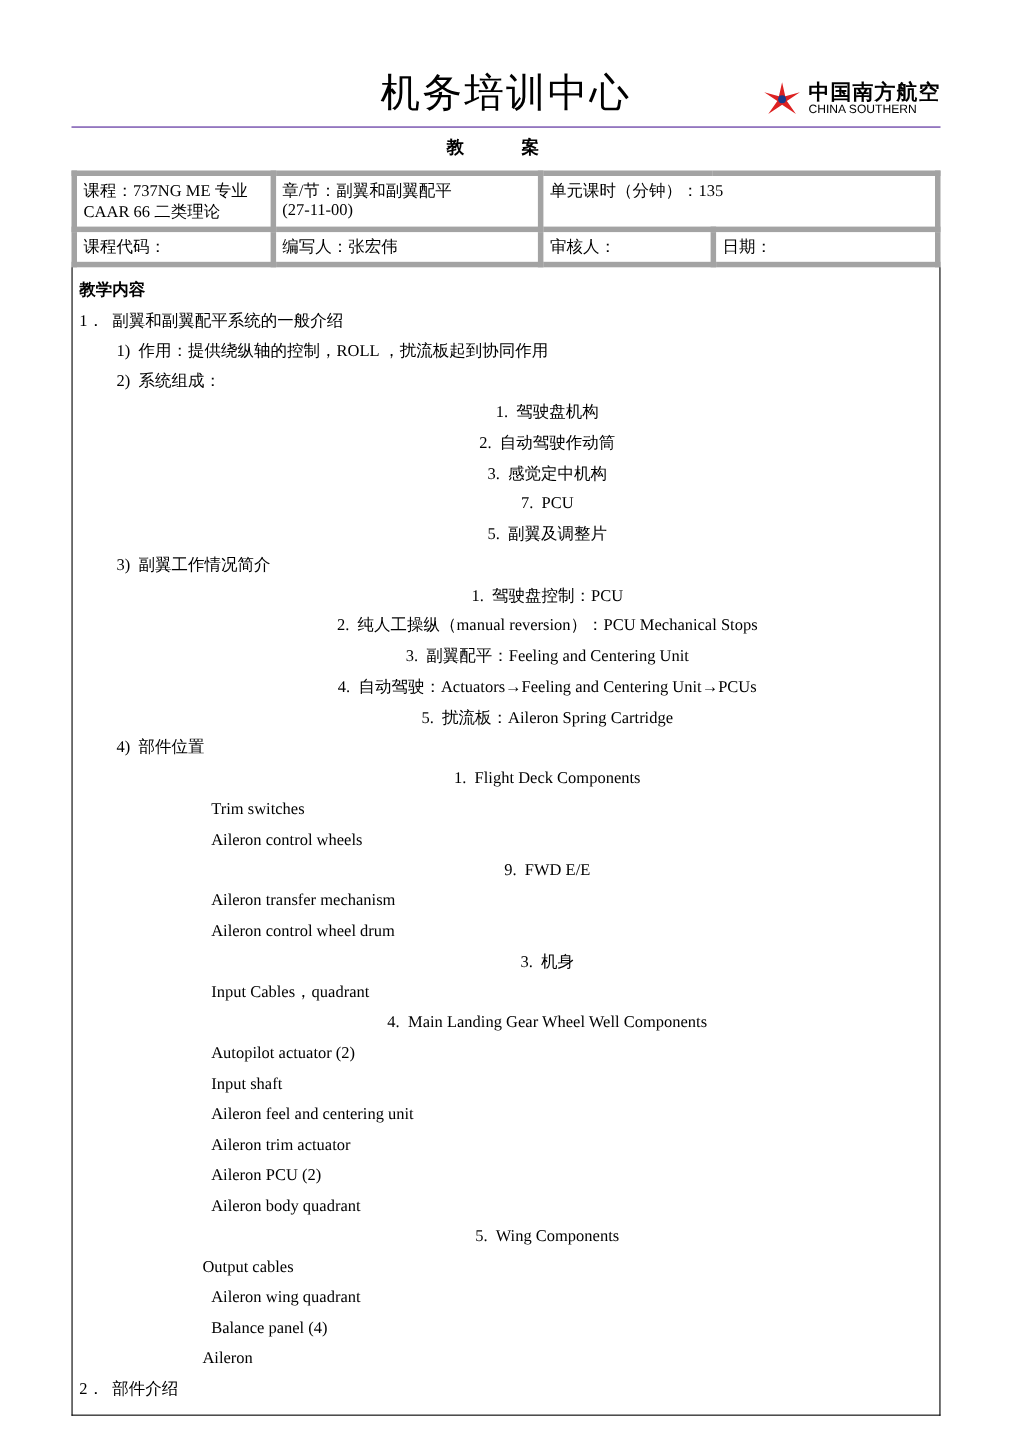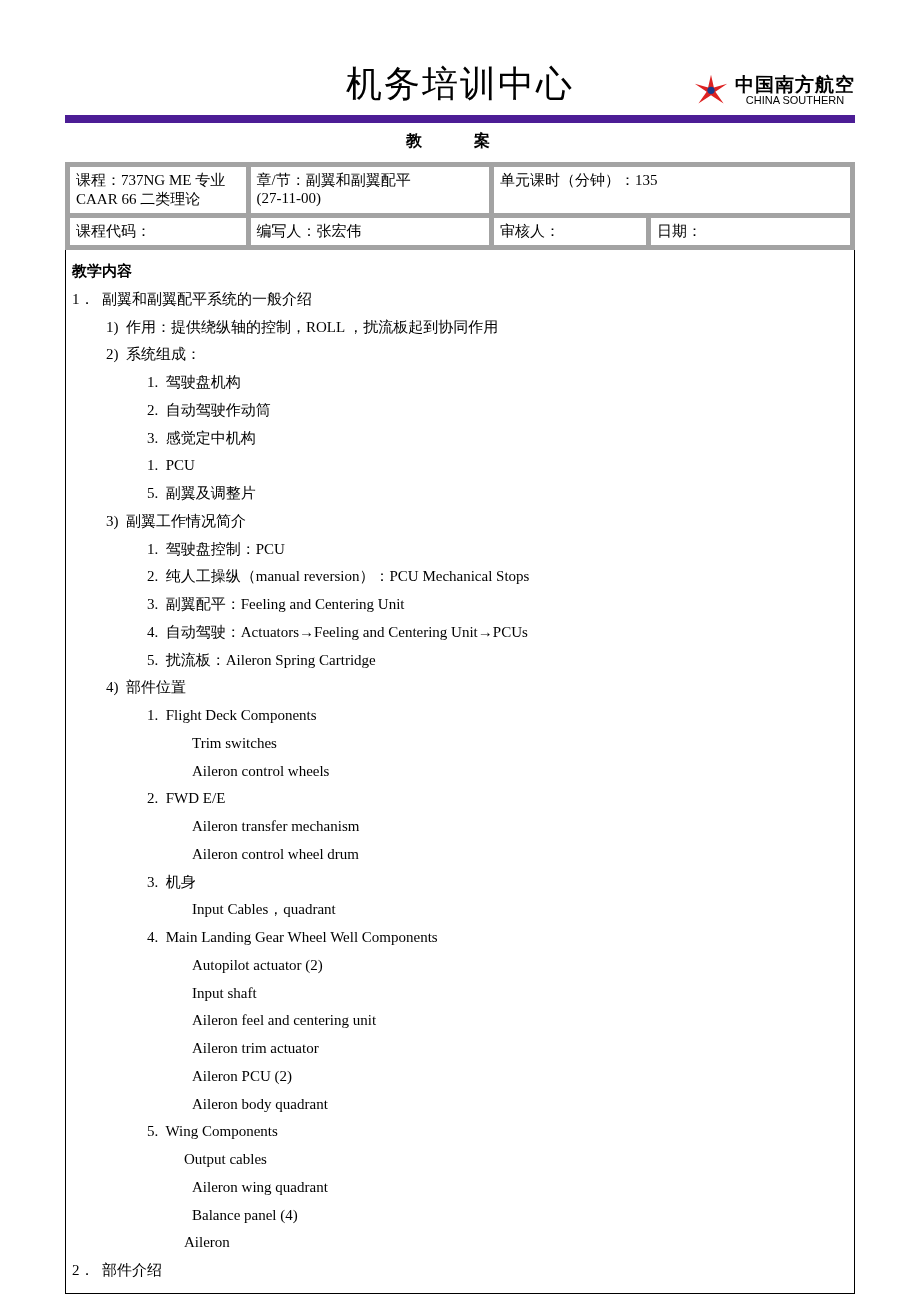--- a/index.html
+++ b/index.html
@@ -14,38 +14,37 @@
   .page {
     padding: 60px 65px 40px 65px;
     box-sizing: border-box;
     width: 920px;
   }
   .header {
     display: flex;
     align-items: center;
     justify-content: center;
     position: relative;
-    border-bottom: 8px solid #4c1d95;
+    border-bottom: 1px solid #4c1d95;
     padding-bottom: 6px;
     margin-bottom: 8px;
   }
   .header-title {
     font-size: 36px;
     font-weight: normal;
     letter-spacing: 2px;
     font-family: "SimSun", "宋体", serif;
   }
   .logo-block {
     position: absolute;
     right: 0;
     bottom: 6px;
     display: flex;
     align-items: center;
     gap: 6px;
-    text-align: center;
   }
   .logo-icon {
     width: 36px;
     height: 36px;
   }
   .logo-text {
     display: flex;
     flex-direction: column;
     line-height: 1.05;
   }
@@ -89,20 +88,21 @@
     font-weight: bold;
   }
   .lvl0 {
     padding-left: 0px;
   }
   .lvl1 {
     padding-left: 34px;
   }
   .lvl2 {
     padding-left: 75px;
+    text-align: center;
   }
   .lvl3 {
     padding-left: 120px;
   }
   .lvl3b {
     padding-left: 112px;
   }
   .line {
     white-space: pre;
   }
@@ -162,33 +162,33 @@
 
   <div class="content-box">
     <div class="bold">教学内容</div>
     <div id="content-lines">
         <div class="line lvl0">1．  副翼和副翼配平系统的一般介绍</div>
         <div class="line lvl1">1)  作用：提供绕纵轴的控制，ROLL ，扰流板起到协同作用</div>
         <div class="line lvl1">2)  系统组成：</div>
         <div class="line lvl2">1.  驾驶盘机构</div>
         <div class="line lvl2">2.  自动驾驶作动筒</div>
         <div class="line lvl2">3.  感觉定中机构</div>
-        <div class="line lvl2">1.  PCU</div>
+        <div class="line lvl2">7.  PCU</div>
         <div class="line lvl2">5.  副翼及调整片</div>
         <div class="line lvl1">3)  副翼工作情况简介</div>
         <div class="line lvl2">1.  驾驶盘控制：PCU</div>
         <div class="line lvl2">2.  纯人工操纵（manual reversion）：PCU Mechanical Stops</div>
         <div class="line lvl2">3.  副翼配平：Feeling and Centering Unit</div>
         <div class="line lvl2">4.  自动驾驶：Actuators→Feeling and Centering Unit→PCUs</div>
         <div class="line lvl2">5.  扰流板：Aileron Spring Cartridge</div>
         <div class="line lvl1">4)  部件位置</div>
         <div class="line lvl2">1.  Flight Deck Components</div>
         <div class="line lvl3">Trim switches</div>
         <div class="line lvl3">Aileron control wheels</div>
-        <div class="line lvl2">2.  FWD E/E</div>
+        <div class="line lvl2">9.  FWD E/E</div>
         <div class="line lvl3">Aileron transfer mechanism</div>
         <div class="line lvl3">Aileron control wheel drum</div>
         <div class="line lvl2">3.  机身</div>
         <div class="line lvl3">Input Cables，quadrant</div>
         <div class="line lvl2">4.  Main Landing Gear Wheel Well Components</div>
         <div class="line lvl3">Autopilot actuator (2)</div>
         <div class="line lvl3">Input shaft</div>
         <div class="line lvl3">Aileron feel and centering unit</div>
         <div class="line lvl3">Aileron trim actuator</div>
         <div class="line lvl3">Aileron PCU (2)</div>

